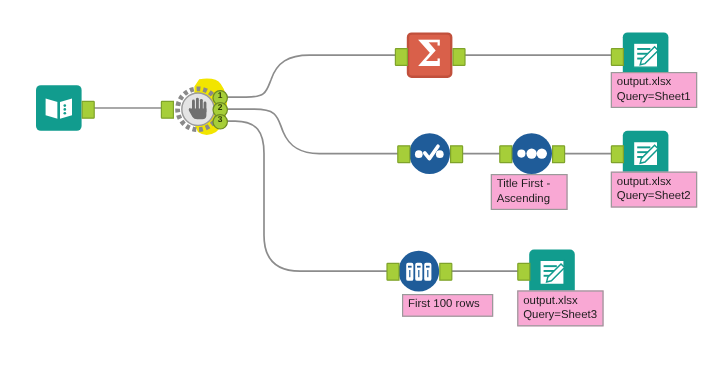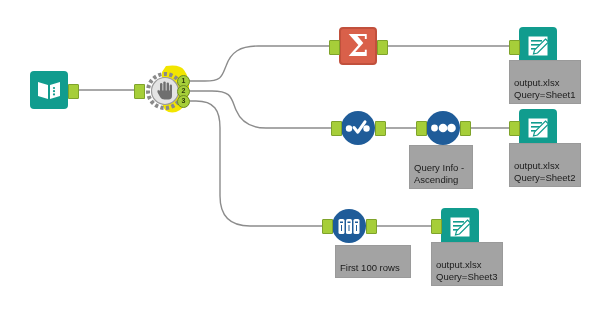--- a/index.html
+++ b/index.html
@@ -5,22 +5,22 @@
   html,body{margin:0;padding:0;background:#ffffff;}
   body{width:606px;height:312px;overflow:hidden;
        font-family:"Liberation Sans","DejaVu Sans",sans-serif;}
   #canvas{position:relative;width:606px;height:312px;background:#ffffff;}
   .wires{position:absolute;left:0;top:0;width:606px;height:312px;}
   .node{position:absolute;}
   .anchor{position:absolute;width:9px;height:13px;background:#a6ce39;
           border:1px solid #7fa32b;border-radius:1px;z-index:5;}
   .anchor.in{border-radius:1px 0 0 1px;}
   .anchor.out{border-radius:0 1px 1px 0;}
-  .lbl{position:absolute;background:#a3a3a3;border:1px solid #9a9a9a;
-       padding:16px 4px 3px 4px;font-size:9.5px;line-height:11.5px;
+  .lbl{position:absolute;background:#f9a8d4;border:1px solid #9a9a9a;
+       padding:2px 4px 3px 4px;font-size:9.5px;line-height:11.5px;
        color:#1b1b1b;white-space:pre;z-index:6;}
   .tool-square{width:38px;height:38px;border-radius:4px;
        display:flex;align-items:center;justify-content:center;}
   .tool-circle{width:34px;height:34px;border-radius:50%;
        display:flex;align-items:center;justify-content:center;}
   .sigma{font-family:"DejaVu Serif",serif;font-size:30px;line-height:30px;
          color:#ffffff;font-weight:bold;}
   .yellowbody{position:absolute;z-index:1;}
   .numanchor{position:absolute;width:11px;height:11px;border-radius:50%;
        background:#a6ce39;border:1px solid #6e8c23;color:#2d3b08;
@@ -130,21 +130,21 @@
   <div class="node" style="left:426px;top:111px;">
     <div class="tool-circle" style="background:#1f5c99;">
       <svg width="26" height="12" viewBox="0 0 26 12">
         <circle cx="4.5" cy="6" r="3.4" fill="#ffffff"></circle>
         <circle cx="13" cy="6" r="4.3" fill="#ffffff"></circle>
         <circle cx="21.5" cy="6" r="4.3" fill="#ffffff"></circle>
       </svg>
     </div>
   </div>
   <div class="anchor out" style="left:460px;top:121px;"></div>
-  <div class="lbl" style="left:409px;top:145px;width:54px;">Query Info -
+  <div class="lbl" style="left:409px;top:145px;width:54px;">Title First -
 Ascending</div>
 
   <div class="anchor in" style="left:509px;top:121px;"></div>
   <div class="node" style="left:519px;top:109px;">
     <div class="tool-square" style="background:#119c8e;">
       <svg width="26" height="26" viewBox="0 0 26 26">
         <path d="M3 3 L23 3 L23 23 L3 23 Z" fill="#ffffff"></path>
         <path d="M3 3 L23 3 L23 23 L3 23 Z" fill="none" stroke="#119c8e" stroke-width="1"></path>
         <rect x="6" y="7" width="11" height="1.6" fill="#119c8e"></rect>
         <rect x="6" y="11" width="11" height="1.6" fill="#119c8e"></rect>

